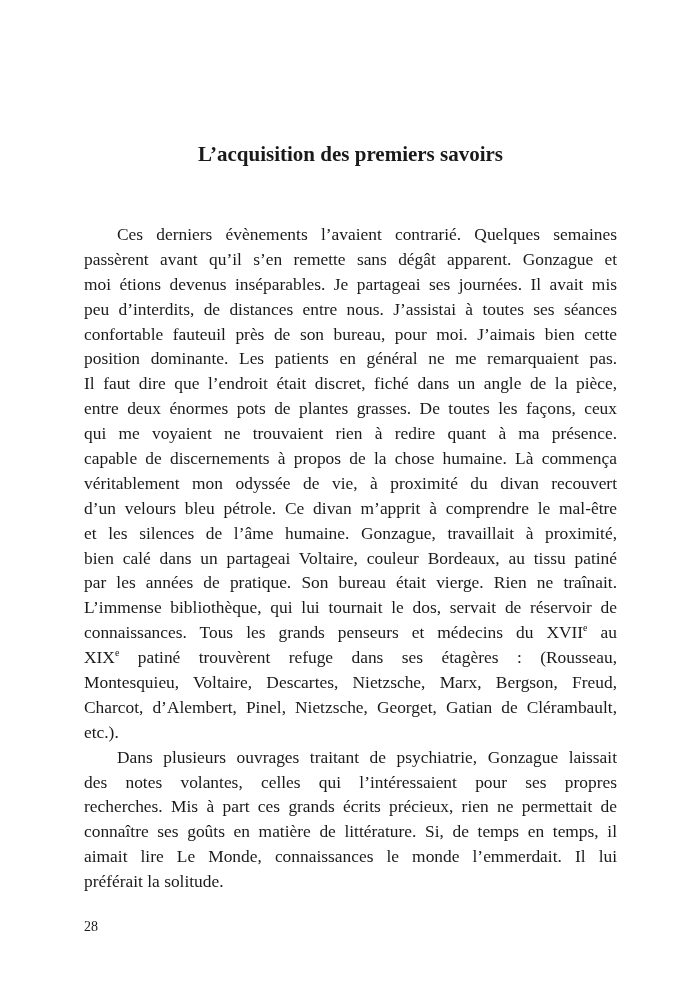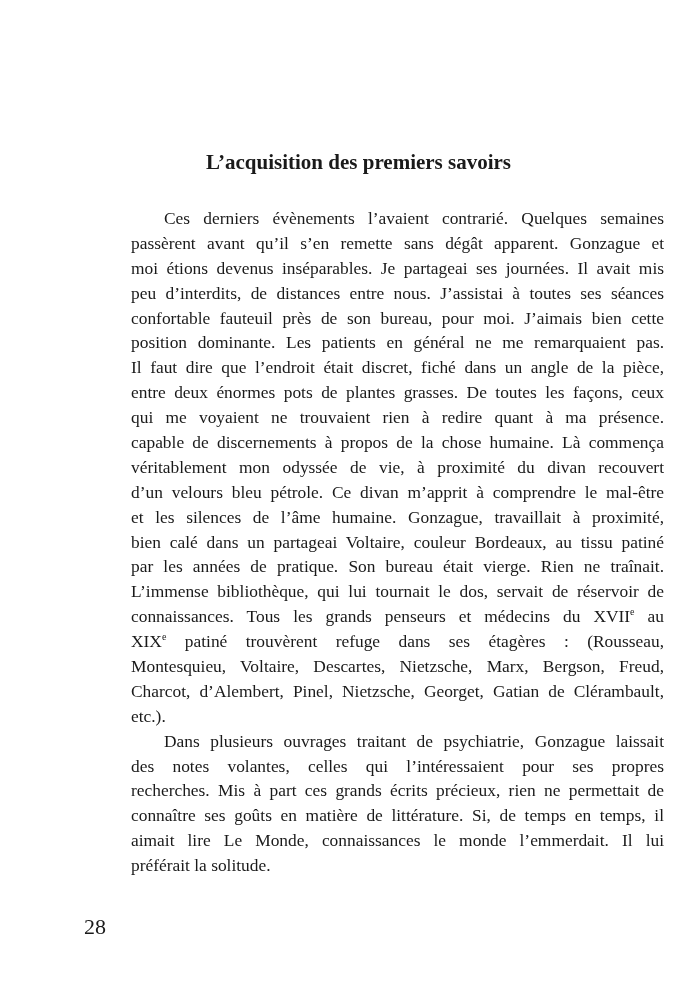--- a/index.html
+++ b/index.html
@@ -5,33 +5,33 @@
   html, body { margin: 0; padding: 0; background: #ffffff; }
   body { width: 700px; height: 992px; position: relative; overflow: hidden; }
   .page {
     position: absolute; left: 84px; top: 0; width: 533px; height: 992px;
     font-family: "Liberation Serif", "DejaVu Serif", serif;
     color: #1a1a1a;
   }
   .title {
     position: absolute; top: 141px; left: 0; width: 533px;
     text-align: center; font-weight: bold; font-size: 21px; line-height: 26px;
-    margin: 8px;
+    margin: 0;
   }
   .body {
-    position: absolute; top: 206px; left: 0; width: 533px;
-    font-size: 17.4px; line-height: 24.9px; text-align: justify; margin-left: 47px;
+    position: absolute; top: 222px; left: 0; width: 533px;
+    font-size: 17.4px; line-height: 24.9px; text-align: justify;
   }
   .line { display: block; text-align: justify; text-align-last: justify; white-space: nowrap; height: 24.9px; }
   .line.last { text-align-last: left; }
   .line.indent { padding-left: 33px; }
   .line > span { display: inline; }
   sup { font-size: 10px; line-height: 0; vertical-align: 7px; }
   .page-number {
-    position: absolute; top: 915px; left: 0; font-size: 22px; line-height: 24px;
+    position: absolute; top: 915px; left: 0; font-size: 14px; line-height: 24px;
   }
 </style>
 </head>
 <body>
 
 <div class="page">
   <h1 class="title">L’acquisition des premiers savoirs</h1>
 
   <div class="body">
     <div>

